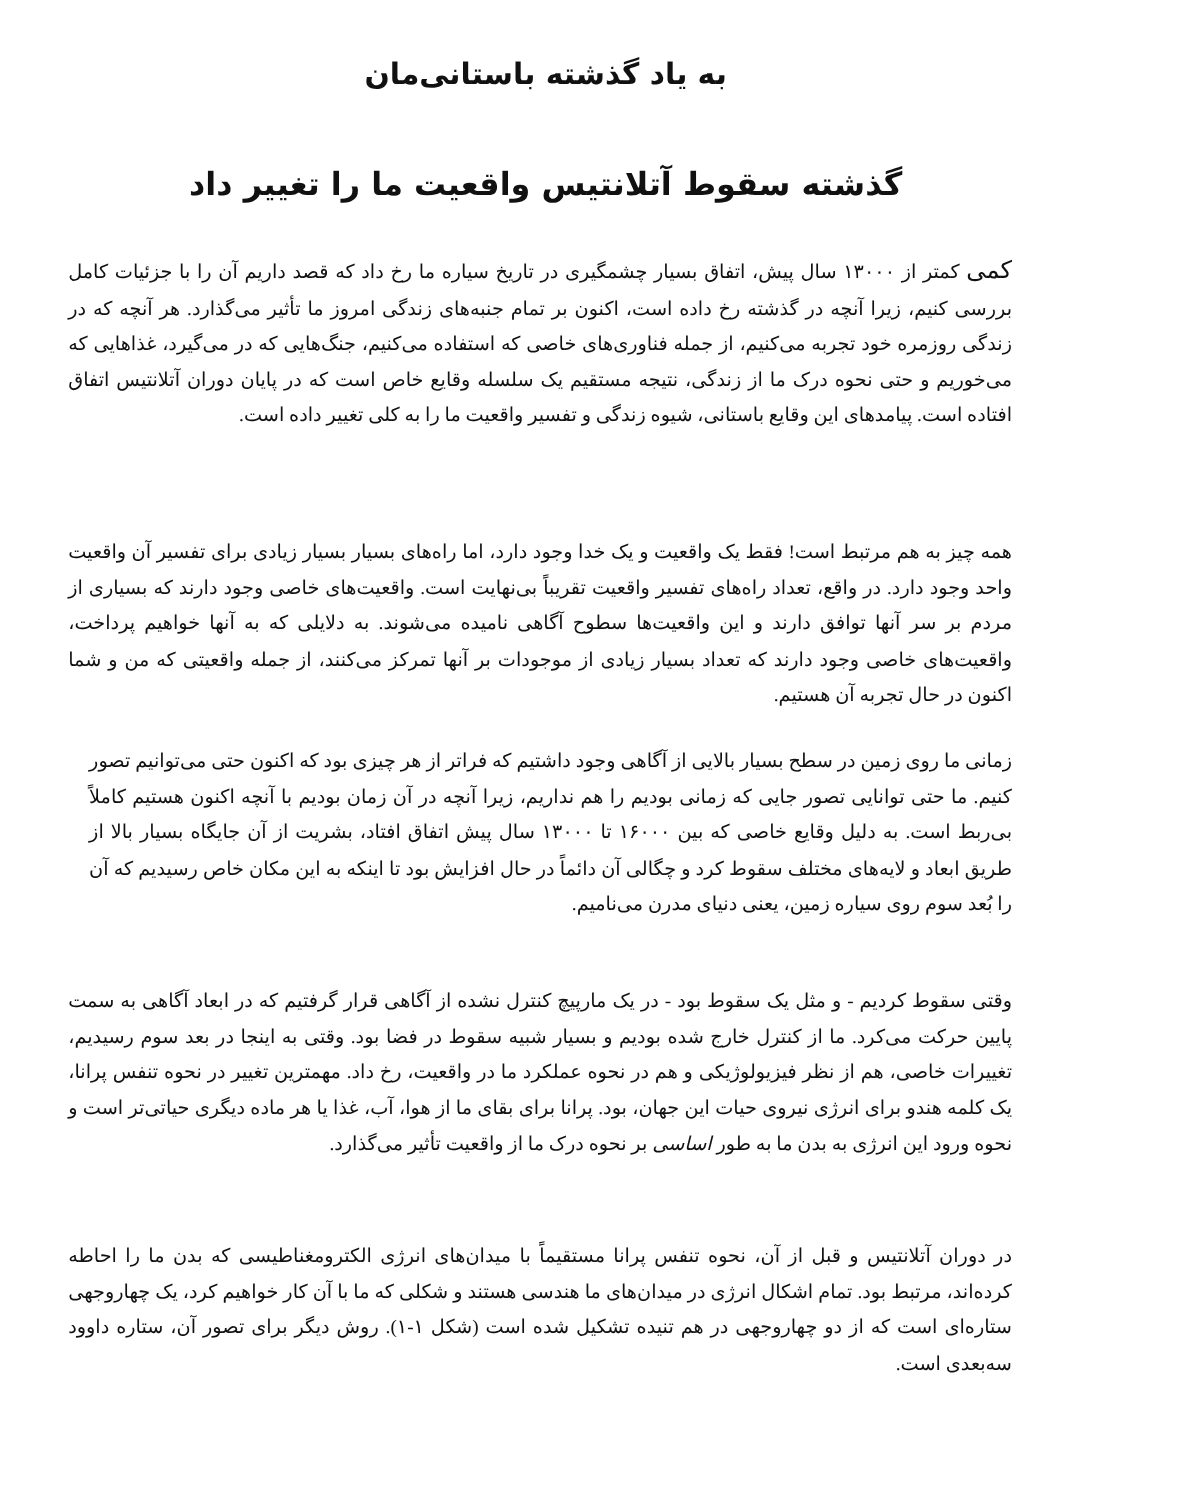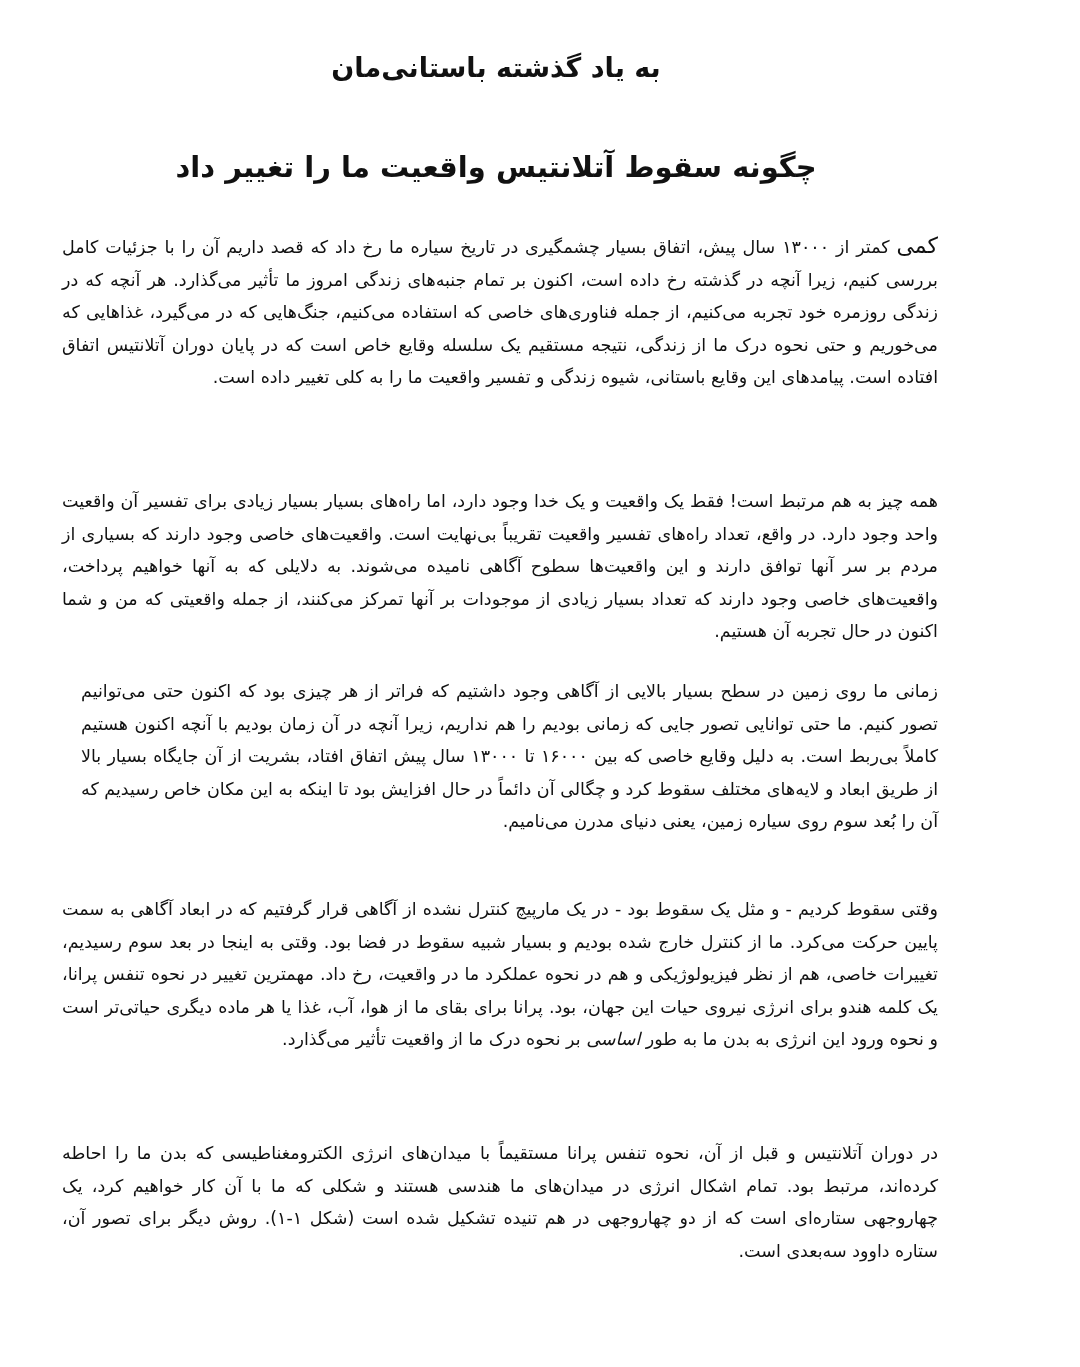--- a/index.html
+++ b/index.html
@@ -24,43 +24,44 @@
       text-align: center;
       font-weight: bold;
       direction: rtl;
       margin: 0;
       color: #111;
     }
     .title-1 { top: 52px; font-size: 27px; }
     .title-2 { top: 150px; font-size: 29px; }
     .para {
       position: absolute;
-      left: 62px; right: 54px;
+      left: 62px; right: 72px;
       margin: 0;
       direction: rtl;
       text-align: justify;
       text-align-last: right;
       font-size: 17.5px;
       line-height: 32.5px;
       letter-spacing: 0.1px;
+      font-family: Liberation Serif, serif;
     }
     .p1 { top: 230px; }
     .p2 { top: 485px; }
     .p3 { top: 675px; margin-left: 19px; }
     .p4 { top: 893px; }
-    .p5 { top: 1125px; margin-top: 12px; }
+    .p5 { top: 1125px; }
     .dropcap-word { font-size: 22px; font-weight: normal; }
     .italic { font-style: italic; }
   </style>
 </head>
 <body>
 
 <div class="page">
   <h1 class="title title-1">به یاد گذشته باستانی‌مان</h1>
-  <h2 class="title title-2">چگونه سقوط آتلانتیس واقعیت ما را تغییر داد</h2>
+  <h2 class="title title-2">گذشته سقوط آتلانتیس واقعیت ما را تغییر داد</h2>
 
   <p class="para p1"><span class="dropcap-word">کمی</span><span> کمتر از ۱۳۰۰۰ سال پیش، اتفاق بسیار چشمگیری در تاریخ سیاره ما رخ داد که قصد داریم آن را با جزئیات کامل بررسی کنیم، زیرا آنچه در گذشته رخ داده است، اکنون بر تمام جنبه‌های زندگی امروز ما تأثیر می‌گذارد. هر آنچه که در زندگی روزمره خود تجربه می‌کنیم، از جمله فناوری‌های خاصی که استفاده می‌کنیم، جنگ‌هایی که در می‌گیرد، غذاهایی که می‌خوریم و حتی نحوه درک ما از زندگی، نتیجه مستقیم یک سلسله وقایع خاص است که در پایان دوران آتلانتیس اتفاق افتاده است. پیامدهای این وقایع باستانی، شیوه زندگی و تفسیر واقعیت ما را به کلی تغییر داده است.</span></p>
 
   <p class="para p2">همه چیز به هم مرتبط است! فقط یک واقعیت و یک خدا وجود دارد، اما راه‌های بسیار بسیار زیادی برای تفسیر آن واقعیت واحد وجود دارد. در واقع، تعداد راه‌های تفسیر واقعیت تقریباً بی‌نهایت است. واقعیت‌های خاصی وجود دارند که بسیاری از مردم بر سر آنها توافق دارند و این واقعیت‌ها سطوح آگاهی نامیده می‌شوند. به دلایلی که به آنها خواهیم پرداخت، واقعیت‌های خاصی وجود دارند که تعداد بسیار زیادی از موجودات بر آنها تمرکز می‌کنند، از جمله واقعیتی که من و شما اکنون در حال تجربه آن هستیم.</p>
 
   <p class="para p3">زمانی ما روی زمین در سطح بسیار بالایی از آگاهی وجود داشتیم که فراتر از هر چیزی بود که اکنون حتی می‌توانیم تصور کنیم. ما حتی توانایی تصور جایی که زمانی بودیم را هم نداریم، زیرا آنچه در آن زمان بودیم با آنچه اکنون هستیم کاملاً بی‌ربط است. به دلیل وقایع خاصی که بین ۱۶۰۰۰ تا ۱۳۰۰۰ سال پیش اتفاق افتاد، بشریت از آن جایگاه بسیار بالا از طریق ابعاد و لایه‌های مختلف سقوط کرد و چگالی آن دائماً در حال افزایش بود تا اینکه به این مکان خاص رسیدیم که آن را بُعد سوم روی سیاره زمین، یعنی دنیای مدرن می‌نامیم.</p>
 
   <p class="para p4"><span>وقتی سقوط کردیم - و مثل یک سقوط بود - در یک مارپیچ کنترل نشده از آگاهی قرار گرفتیم که در ابعاد آگاهی به سمت پایین حرکت می‌کرد. ما از کنترل خارج شده بودیم و بسیار شبیه سقوط در فضا بود. وقتی به اینجا در بعد سوم رسیدیم، تغییرات خاصی، هم از نظر فیزیولوژیکی و هم در نحوه عملکرد ما در واقعیت، رخ داد. مهمترین تغییر در نحوه تنفس پرانا، یک کلمه هندو برای انرژی نیروی حیات این جهان، بود. پرانا برای بقای ما از هوا، آب، غذا یا هر ماده دیگری حیاتی‌تر است و نحوه ورود این انرژی به بدن ما به طور </span><span class="italic">اساسی</span><span> بر نحوه درک ما از واقعیت تأثیر می‌گذارد.</span></p>
 
   <p class="para p5">در دوران آتلانتیس و قبل از آن، نحوه تنفس پرانا مستقیماً با میدان‌های انرژی الکترومغناطیسی که بدن ما را احاطه کرده‌اند، مرتبط بود. تمام اشکال انرژی در میدان‌های ما هندسی هستند و شکلی که ما با آن کار خواهیم کرد، یک چهاروجهی ستاره‌ای است که از دو چهاروجهی در هم تنیده تشکیل شده است (شکل ۱-۱). روش دیگر برای تصور آن، ستاره داوود سه‌بعدی است.</p>

